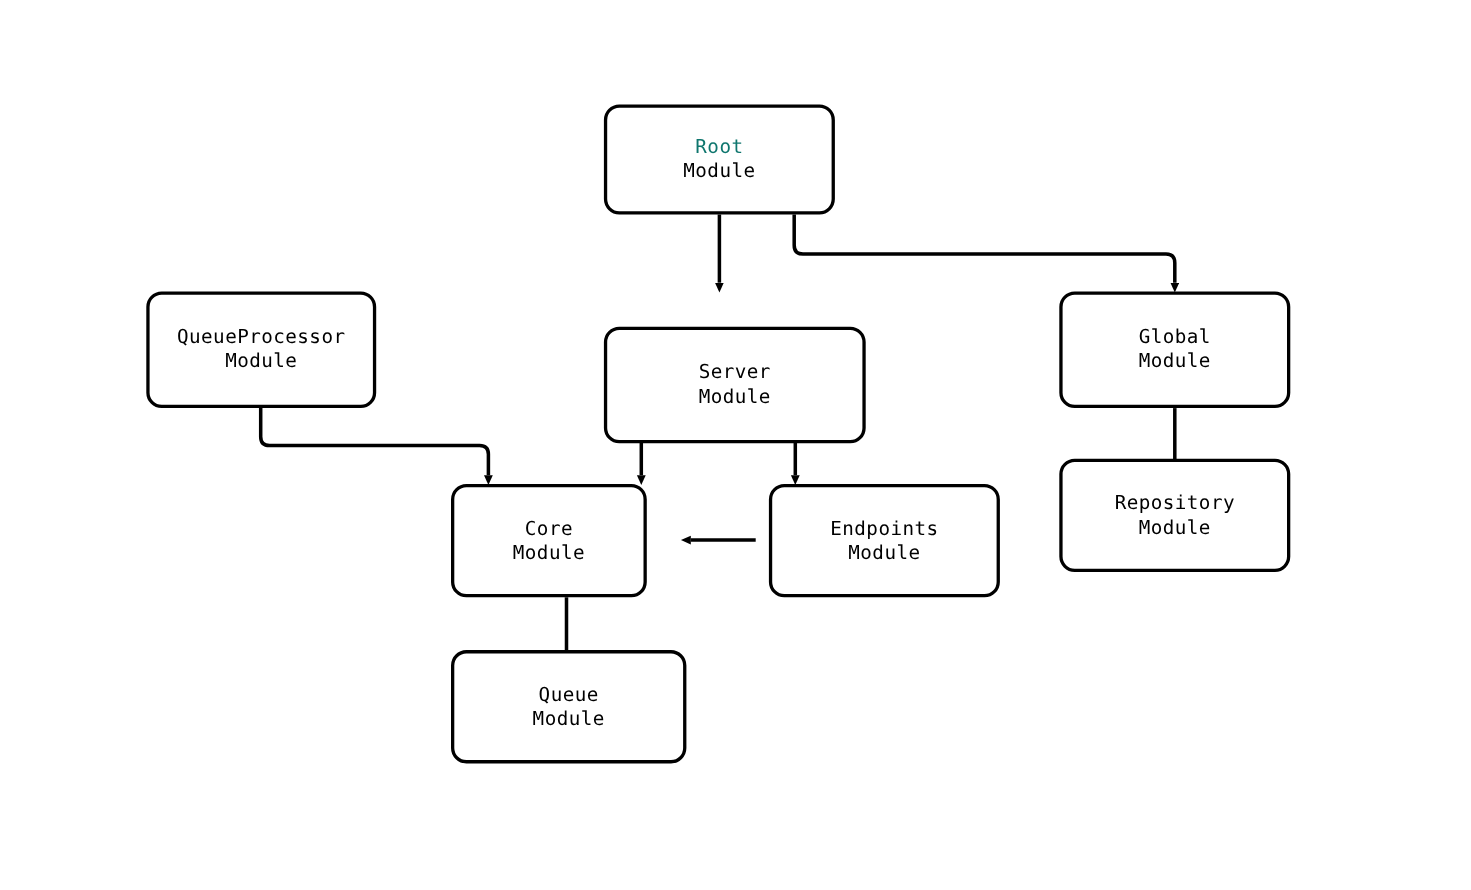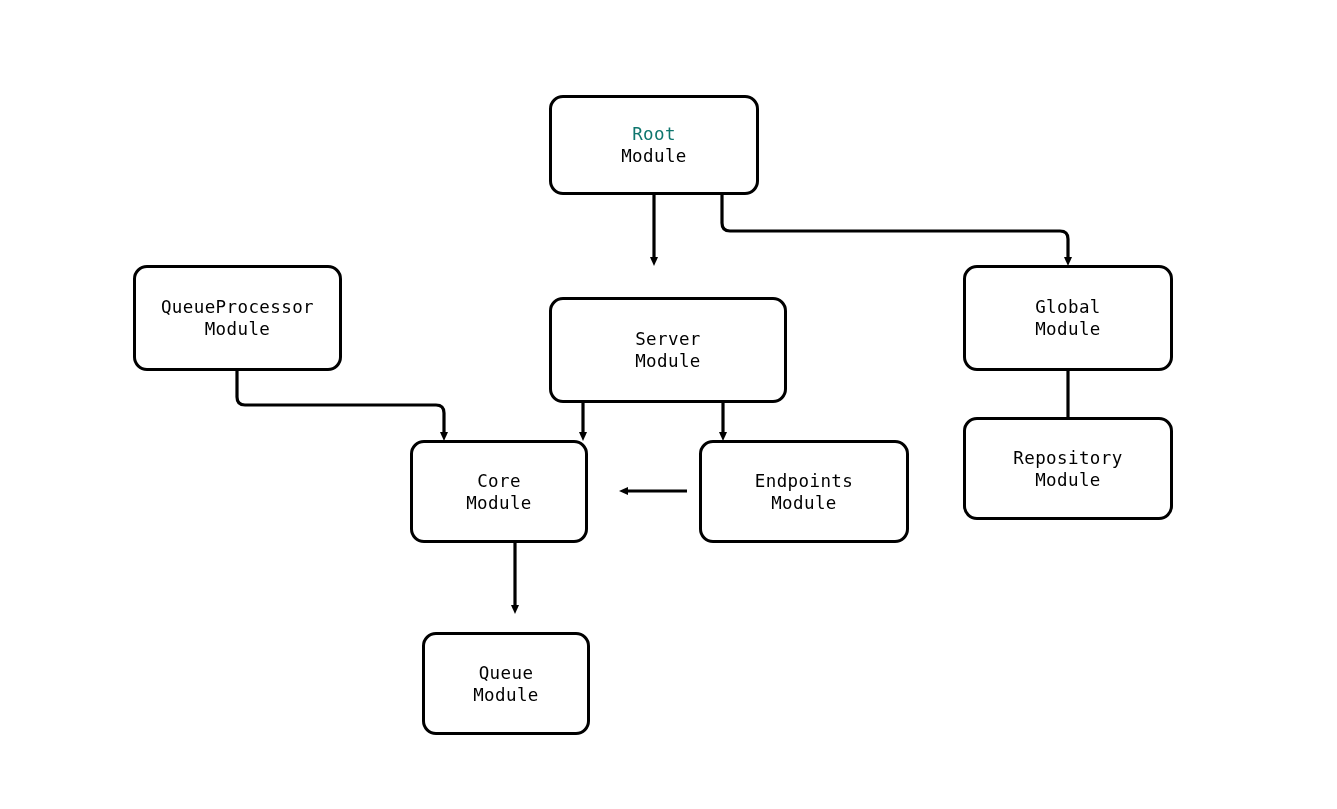--- a/index.html
+++ b/index.html
@@ -91,19 +91,19 @@
         <div class="node-line" style="color: rgb(0, 0, 0);">Module</div>
       </div>
       <div class="node" style="left: 687px; top: 440px; width: 210px; height: 103px; border-color: rgb(0, 0, 0); margin-left: 12px;">
         <div class="node-line" style="color: rgb(0, 0, 0);">Endpoints</div>
         <div class="node-line" style="color: rgb(0, 0, 0);">Module</div>
       </div>
       <div class="node" style="left: 963px; top: 417px; width: 210px; height: 103px; border-color: rgb(0, 0, 0);">
         <div class="node-line" style="color: rgb(0, 0, 0);">Repository</div>
         <div class="node-line" style="color: rgb(0, 0, 0);">Module</div>
       </div>
-      <div class="node" style="left: 410px; top: 632px; width: 168px; height: 103px; border-color: rgb(0, 0, 0); margin-left: 12px;">
+      <div class="node" style="left: 410px; top: 591px; width: 214px; height: 103px; border-color: rgb(0, 0, 0);">
         <div class="node-line" style="color: rgb(0, 0, 0);">Queue</div>
         <div class="node-line" style="color: rgb(0, 0, 0);">Module</div>
       </div>
     </div>
 
 </div>
 
 </body></html>

